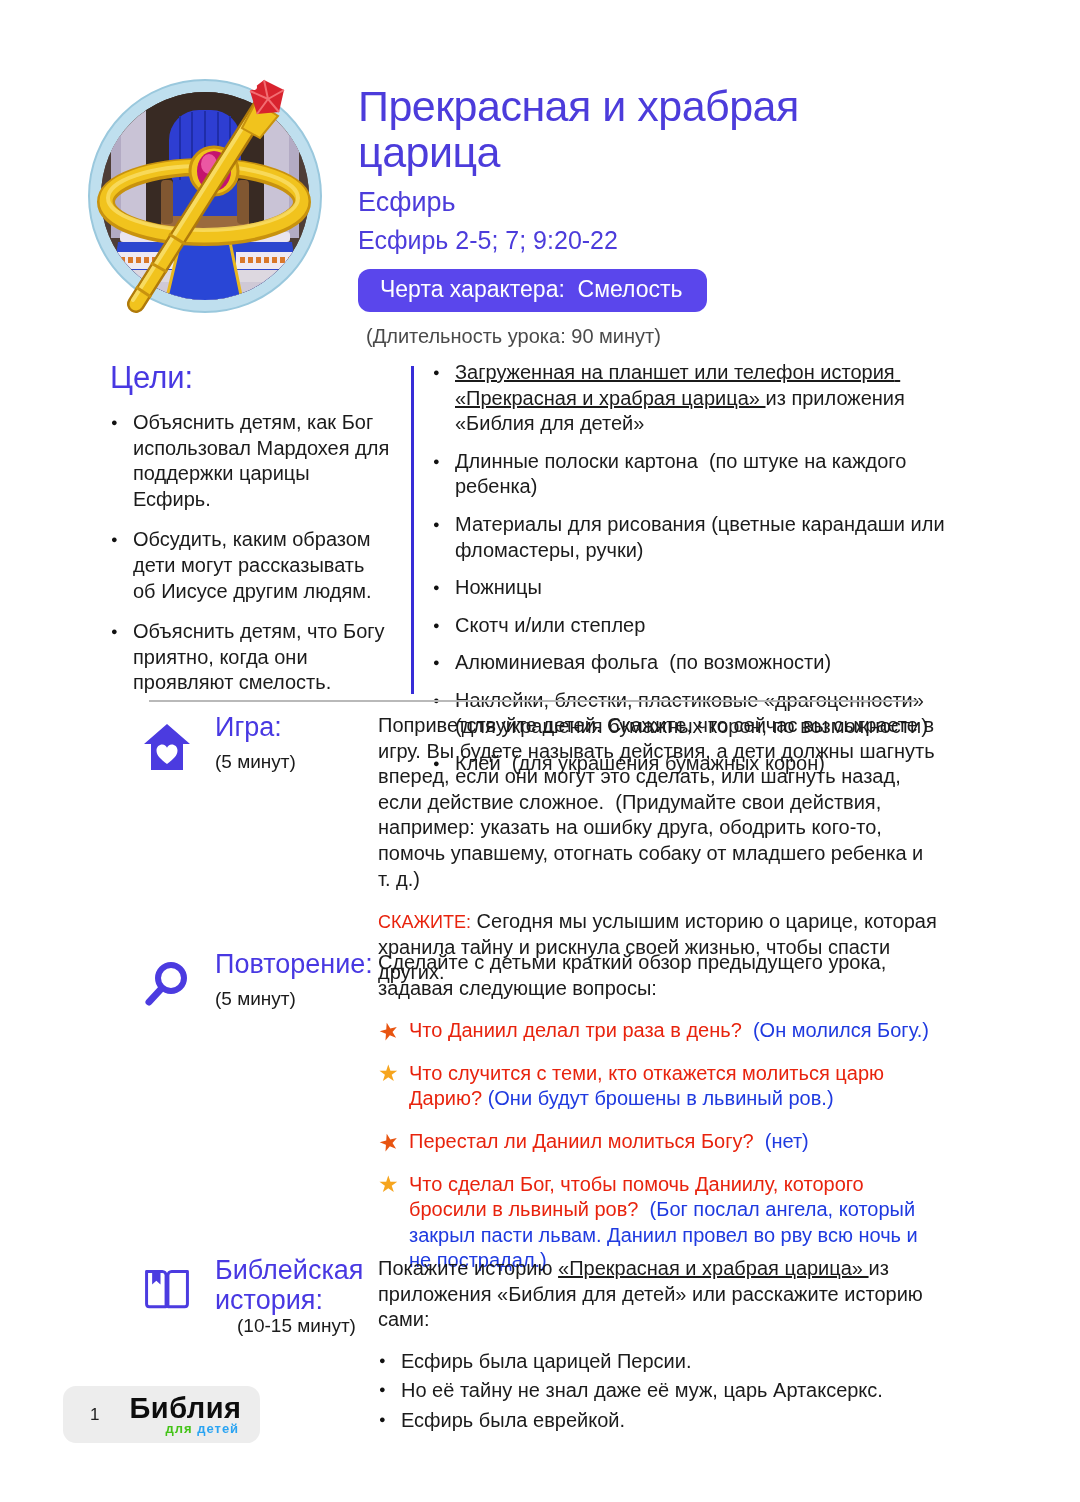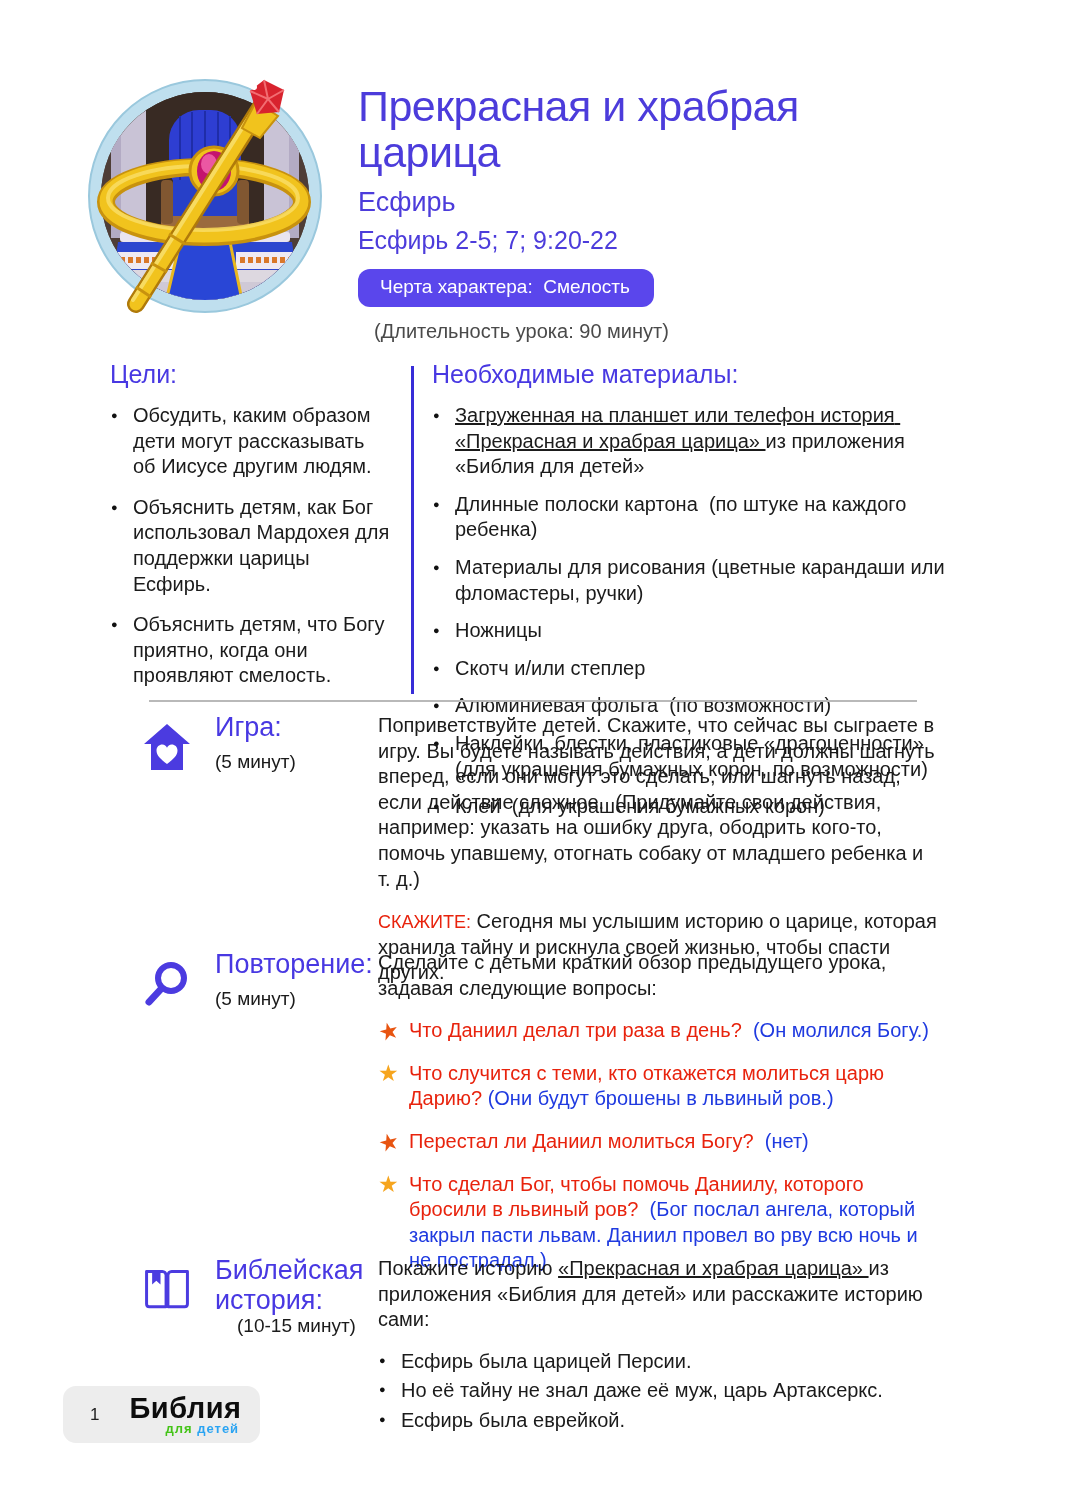--- a/index.html
+++ b/index.html
@@ -12,28 +12,28 @@
   .ws { white-space:pre-wrap; }
 
   
   .lesson-icon { position:absolute; left:84px; top:74px; width:242px; height:244px; }
   .header-text { position:absolute; left:358px; top:84px; width:590px; }
   .title { font-size:43px; line-height:1.06; color:#4c3cdb; letter-spacing:-0.5px; }
   .subtitle { margin-top:12px; font-size:27px; color:#4c3cdb; }
   .reference { margin-top:8px; font-size:25px; color:#4c3cdb; }
   .trait-badge {
     display:inline-block; margin-top:14px; background:#5a46ec; color:#fff;
-    font-size:19px; padding:7px 24px 9px 22px; border-radius:12px; white-space:pre;
+    font-size:23px; padding:7px 24px 9px 22px; border-radius:12px; white-space:pre;
   }
-  .duration-note { margin-top:13px; margin-left:16px; font-size:20px; color:#4a4a4a; }
+  .duration-note { margin-top:13px; margin-left:8px; font-size:20px; color:#4a4a4a; }
 
   
   .two-col { position:absolute; left:110px; top:360px; width:852px;
              display:grid; grid-template-columns:282px 40px 1fr; }
-  .col-h { font-size:25px; color:#4838e2; margin-bottom:14px; }
+  .col-h { font-size:31px; color:#4838e2; margin-bottom:14px; }
   ul.dots { list-style:none; }
   ul.dots li { position:relative; padding-left:23px; font-size:20px; line-height:1.28; }
   ul.dots li::before { content:"●"; position:absolute; left:1px; top:5px; font-size:11px; color:#111; }
   .goals ul.dots li { margin-bottom:15px; }
   .materials ul.dots li { margin-bottom:12px; }
   .v-divider { border-left:3px solid #372dd8; height:328px; margin-top:6px; justify-self:center; }
   .u { text-decoration:underline; }
 
   .h-divider { position:absolute; left:149px; top:700px; width:768px; height:2px; background:#b9b9b9; }
 
@@ -141,28 +141,27 @@
     <div class="subtitle">Есфирь</div>
     <div class="reference">Есфирь 2-5; 7; 9:20-22</div>
     <div><span class="trait-badge">Черта характера:  Смелость</span></div>
     <div class="duration-note">(Длительность урока: 90 минут)</div>
   </div>
 
   <div class="two-col">
     <div class="goals">
       <div class="col-h">Цели:</div>
       <ul class="dots">
+        <li class="ws">Объяснить детям, как Бог использовал Мардохея для поддержки царицы Есфирь.</li>
         <li class="ws">Обсудить, каким образом дети могут рассказывать об Иисусе другим людям.</li>
-        <li class="ws">Объяснить детям, как Бог использовал Мардохея для поддержки царицы Есфирь.</li>
         <li class="ws">Объяснить детям, что Богу приятно, когда они проявляют смелость.</li>
       </ul>
     </div>
     <div class="v-divider"></div>
     <div class="materials">
-      <div class="col-h">Необходимые материалы:</div>
       <ul class="dots">
         <li class="ws"><span class="u">Загруженная на планшет или телефон история «Прекрасная и храбрая царица» </span><span>из приложения «Библия для детей»</span></li>
         <li class="ws">Длинные полоски картона  (по штуке на каждого ребенка)</li>
         <li class="ws">Материалы для рисования (цветные карандаши или фломастеры, ручки)</li>
         <li class="ws">Ножницы</li>
         <li class="ws">Скотч и/или степлер</li>
         <li class="ws">Алюминиевая фольга  (по возможности)</li>
         <li class="ws">Наклейки, блестки, пластиковые «драгоценности»  (для украшения бумажных корон, по возможности)</li>
         <li class="ws">Клей  (для украшения бумажных корон)</li>
       </ul>

